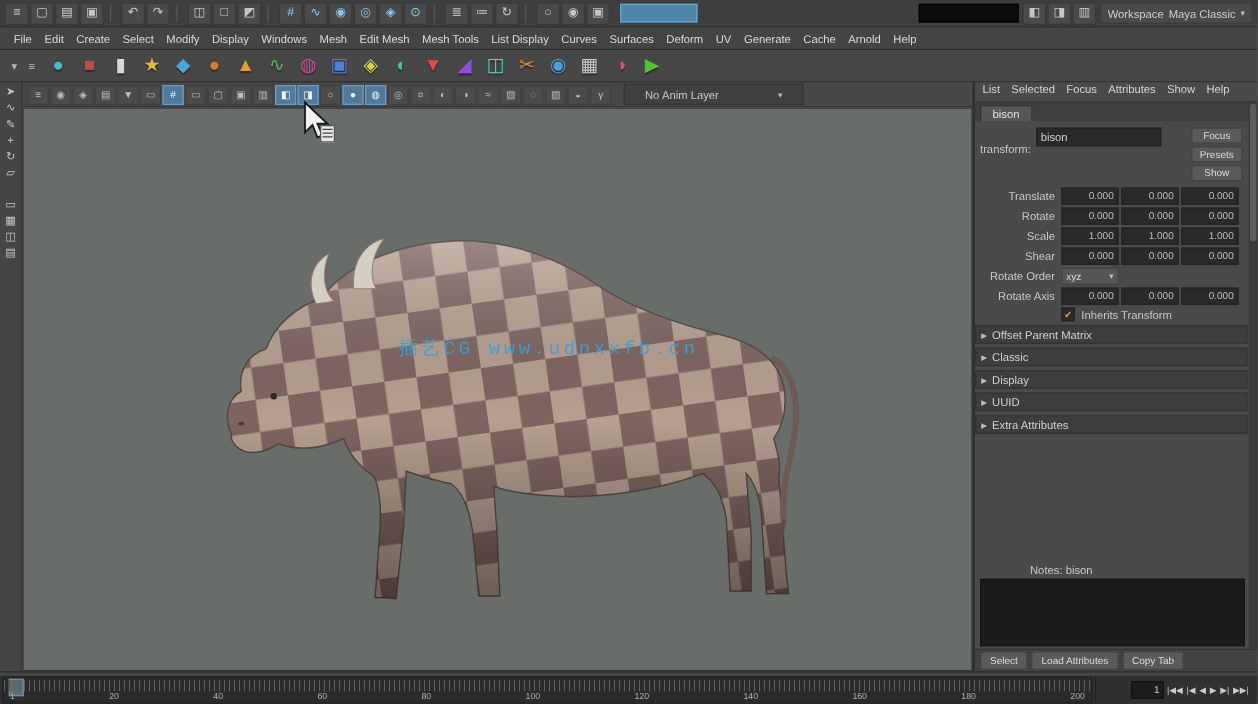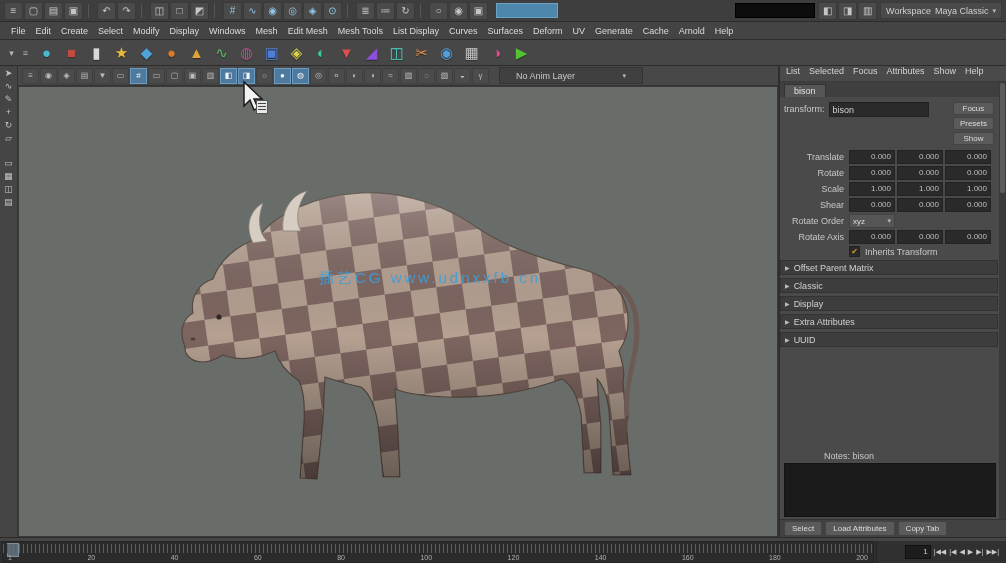--- a/index.html
+++ b/index.html
@@ -49,38 +49,38 @@
   .pic{width:15px;height:14px;display:flex;align-items:center;justify-content:center;
       font-size:8px;line-height:1;color:#bdbdbd;background:#4b4b4b;border:1px solid #404040;
       cursor:default;}
   .pic.active{background:#50799e;border-color:#6b9cc4;color:#eef4fa;}
   .pt-dropdown{height:15px;min-width:110px;background:#404040;border:1px solid #333;
       display:flex;align-items:center;justify-content:space-between;gap:4px;padding:0 16px;
       font-size:9px;color:#c9c9c9;margin-left:8px;}
   .viewport{position:absolute;left:0;top:20px;right:0;bottom:0;background:#696d6a;
       border:1px solid #3a3a3a;box-sizing:border-box;}
   .watermark{position:absolute;left:300px;top:182px;font-size:15px;letter-spacing:3px;
-      color:rgba(58,158,220,.9);white-space:nowrap;}
+      color:rgba(58,158,220,.9);white-space:nowrap;font-family:Liberation Mono, monospace;}
   .bison-wrap{position:absolute;left:138px;top:82px;width:520px;height:330px;}
   .cursor{position:absolute;left:222px;top:14px;width:30px;height:34px;z-index:20;pointer-events:none;}
   .cursor-hint{position:absolute;left:238px;top:34px;width:12px;height:14px;background:#e8e8e8;
       border:1px solid #555;z-index:20;display:flex;flex-direction:column;gap:2px;padding:2px 1px;
       box-sizing:border-box;}
   .cursor-hint i{display:block;height:1px;background:#444;}
   
   .right-panel{position:absolute;left:778px;top:66px;width:228px;height:471px;background:#4a4a4a;
       border-left:2px solid #2f2f2f;box-sizing:border-box;font-size:10px;}
   .ae-menus{height:15px;display:flex;gap:9px;align-items:flex-start;padding:0 6px;background:#4a4a4a;
       border-bottom:1px solid #3a3a3a;}
   .ae-menu{font-size:9px;color:#d4d4d4;cursor:default;white-space:nowrap;}
   .ae-tabrow{height:15px;background:#3f3f3f;display:flex;align-items:flex-end;padding-left:4px;}
   .ae-tab{font-size:9px;color:#e2e2e2;background:#565656;border:1px solid #333;border-bottom:none;
       padding:1px 9px;}
   .ae-name-row{display:flex;align-items:flex-start;gap:4px;padding:5px 4px 3px 4px;}
-  .ae-type-label{font-size:9px;color:#c8c8c8;margin-top:2px;}
+  .ae-type-label{font-size:9px;color:#c8c8c8;margin-top:12px;}
   .ae-name-field{width:92px;height:13px;background:#2a2a2a;border:1px solid #222;color:#d0d0d0;
       font-size:9px;display:flex;align-items:center;padding:0 3px;}
   .ae-btn-col{margin-left:auto;margin-right:8px;display:flex;flex-direction:column;gap:2px;}
   .ae-small-btn{font-size:8px;color:#ddd;background:#5a5a5a;border:1px solid #434343;
       padding:1px 6px;text-align:center;border-radius:2px;cursor:default;}
   .ae-section-header{margin-top:4px;height:14px;background:#3f3f3f;border-top:1px solid #333;
       border-bottom:1px solid #333;display:flex;align-items:center;gap:4px;padding-left:4px;
       font-size:9px;font-weight:bold;color:#dedede;}
   .ae-row{display:flex;align-items:center;gap:2px;margin-top:2px;padding-left:2px;}
   .ae-label{width:62px;text-align:right;font-size:9px;color:#c8c8c8;margin-right:3px;
@@ -436,25 +436,25 @@
       <div class="ae-collapsed">
         <span class="arrow">▶</span>
         <span>Classic</span>
       </div>
       <div class="ae-collapsed">
         <span class="arrow">▶</span>
         <span>Display</span>
       </div>
       <div class="ae-collapsed">
         <span class="arrow">▶</span>
-        <span>Extra Attributes</span>
+        <span>UUID</span>
       </div>
       <div class="ae-collapsed">
         <span class="arrow">▶</span>
-        <span>UUID</span>
+        <span>Extra Attributes</span>
       </div>
     </div>
 
   <div class="ae-scroll">
     <div class="ae-thumb"></div>
   </div>
 
   <div class="ae-bottom">
     <div class="ae-notes-label">Notes: bison</div>
     <div class="ae-notes"></div>

